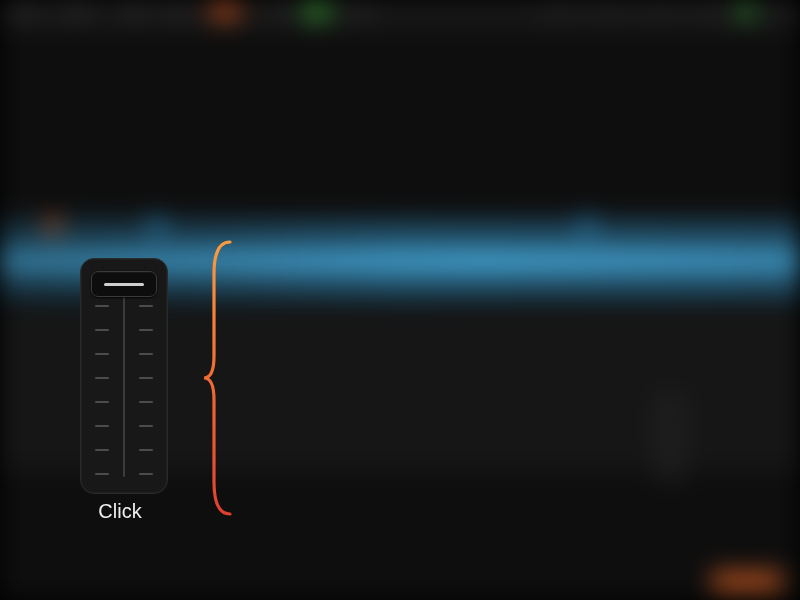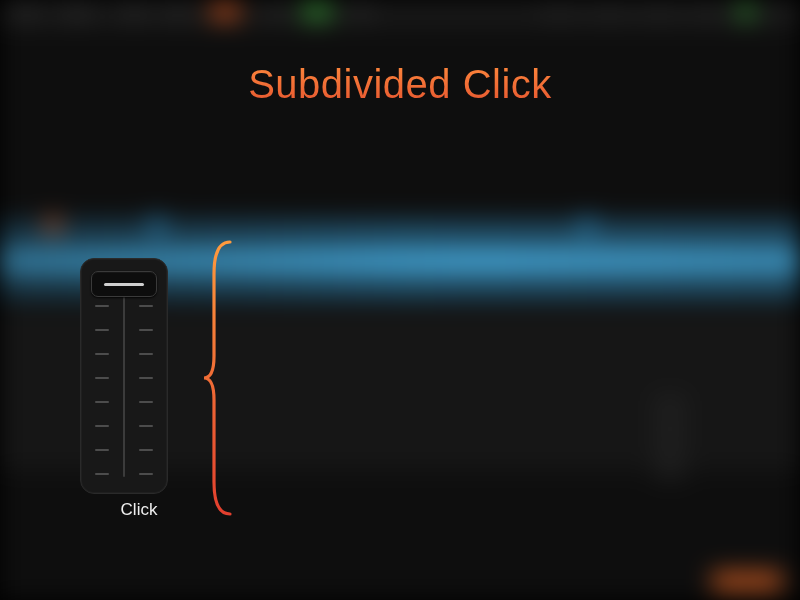--- a/index.html
+++ b/index.html
@@ -148,26 +148,26 @@
   }
   .slider-knob::after {
     content:"";
     width: 40px; height: 3px;
     background: #cfcfcf;
     border-radius: 2px;
   }
 
   .slider-label {
     position: absolute;
-    left: 95px;
+    left: 76px;
     top: 500px;
     width: 88px;
     text-align: center;
     color: #eeeeee;
-    font-size: 17px;
+    font-size: 20px;
     font-weight: 300;
   }
 
   
   .brace {
     position: absolute;
     left: 200px;
     top: 238px;
     width: 40px;
     height: 280px;
@@ -205,21 +205,20 @@
       <div></div>
       <div></div>
       <div></div>
       <div></div>
   </div>
   <div class="bg-corner"></div>
 </div>
 
 <div class="fg">
 
-  <div class="title">Subdivided Click</div>
 
   <div class="slider-panel">
     <div class="slider-track">
       <div class="slider-line"></div>
 
       <div class="tick l" style="top: 34px"></div>
       <div class="tick r" style="top: 34px"></div>
       <div class="tick l" style="top: 58px"></div>
       <div class="tick r" style="top: 58px"></div>
       <div class="tick l" style="top: 82px"></div>

